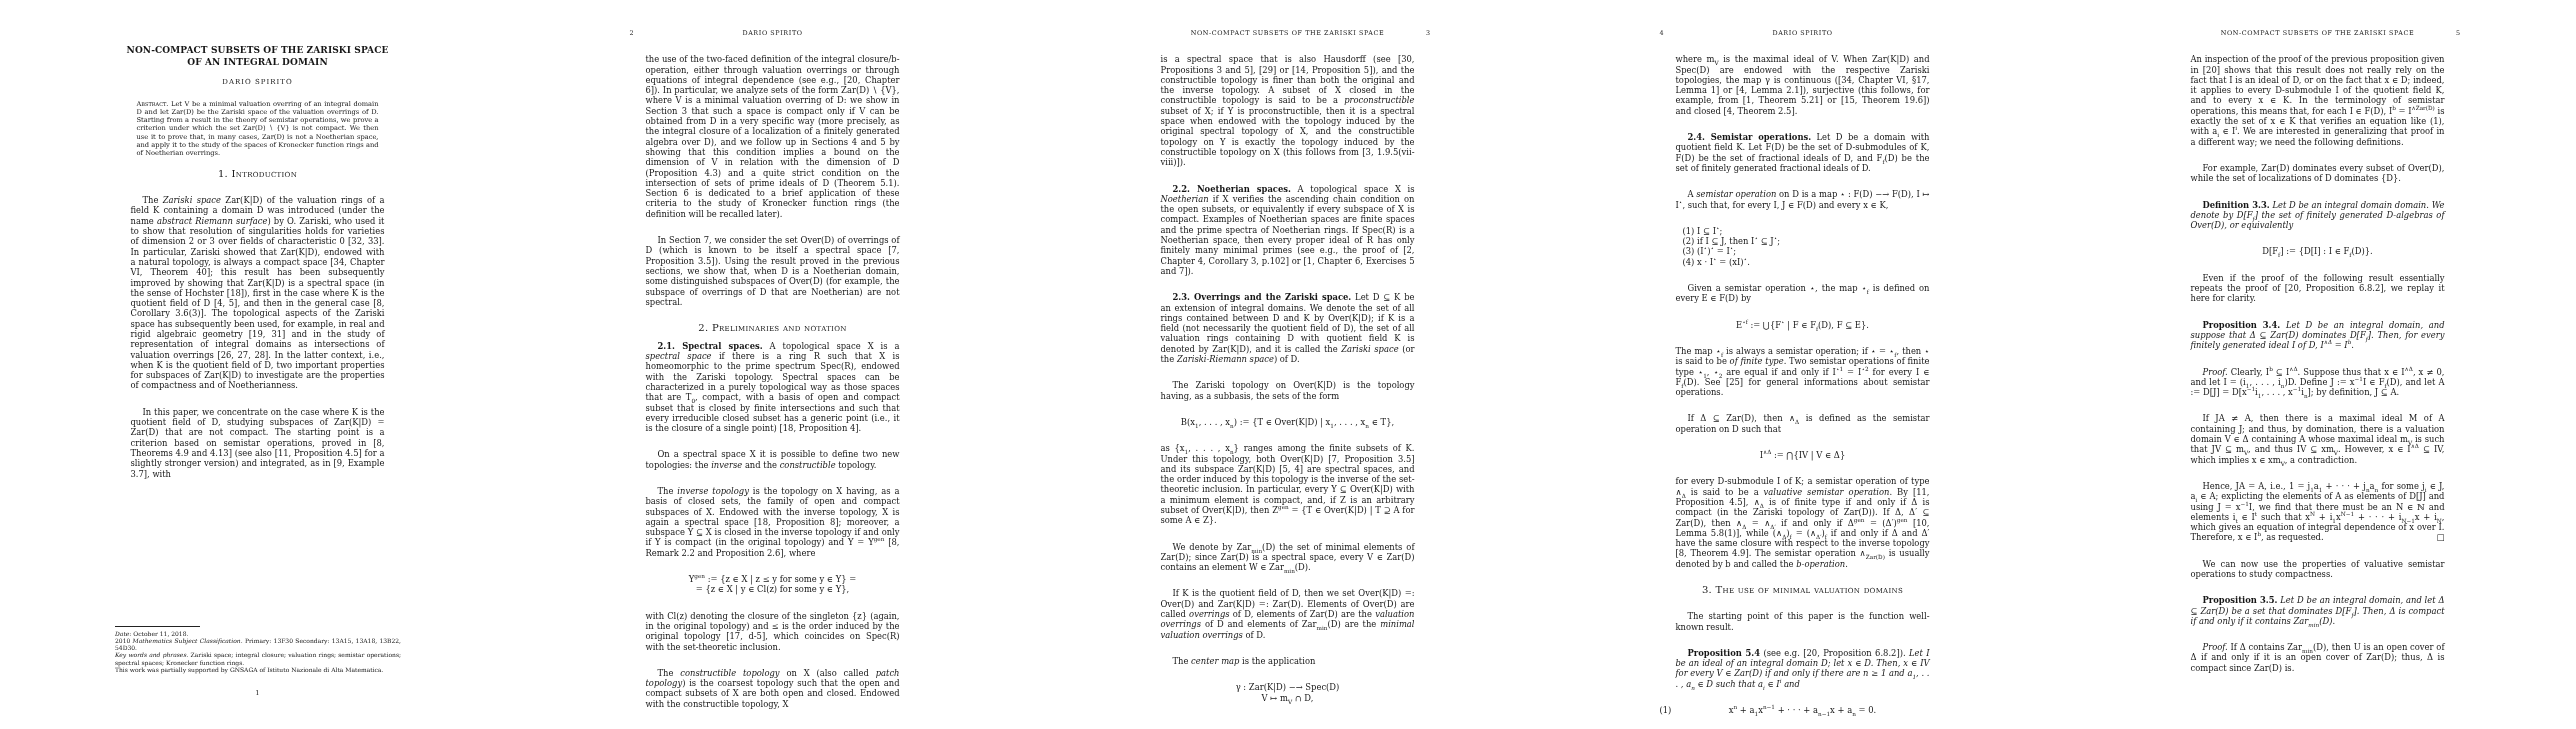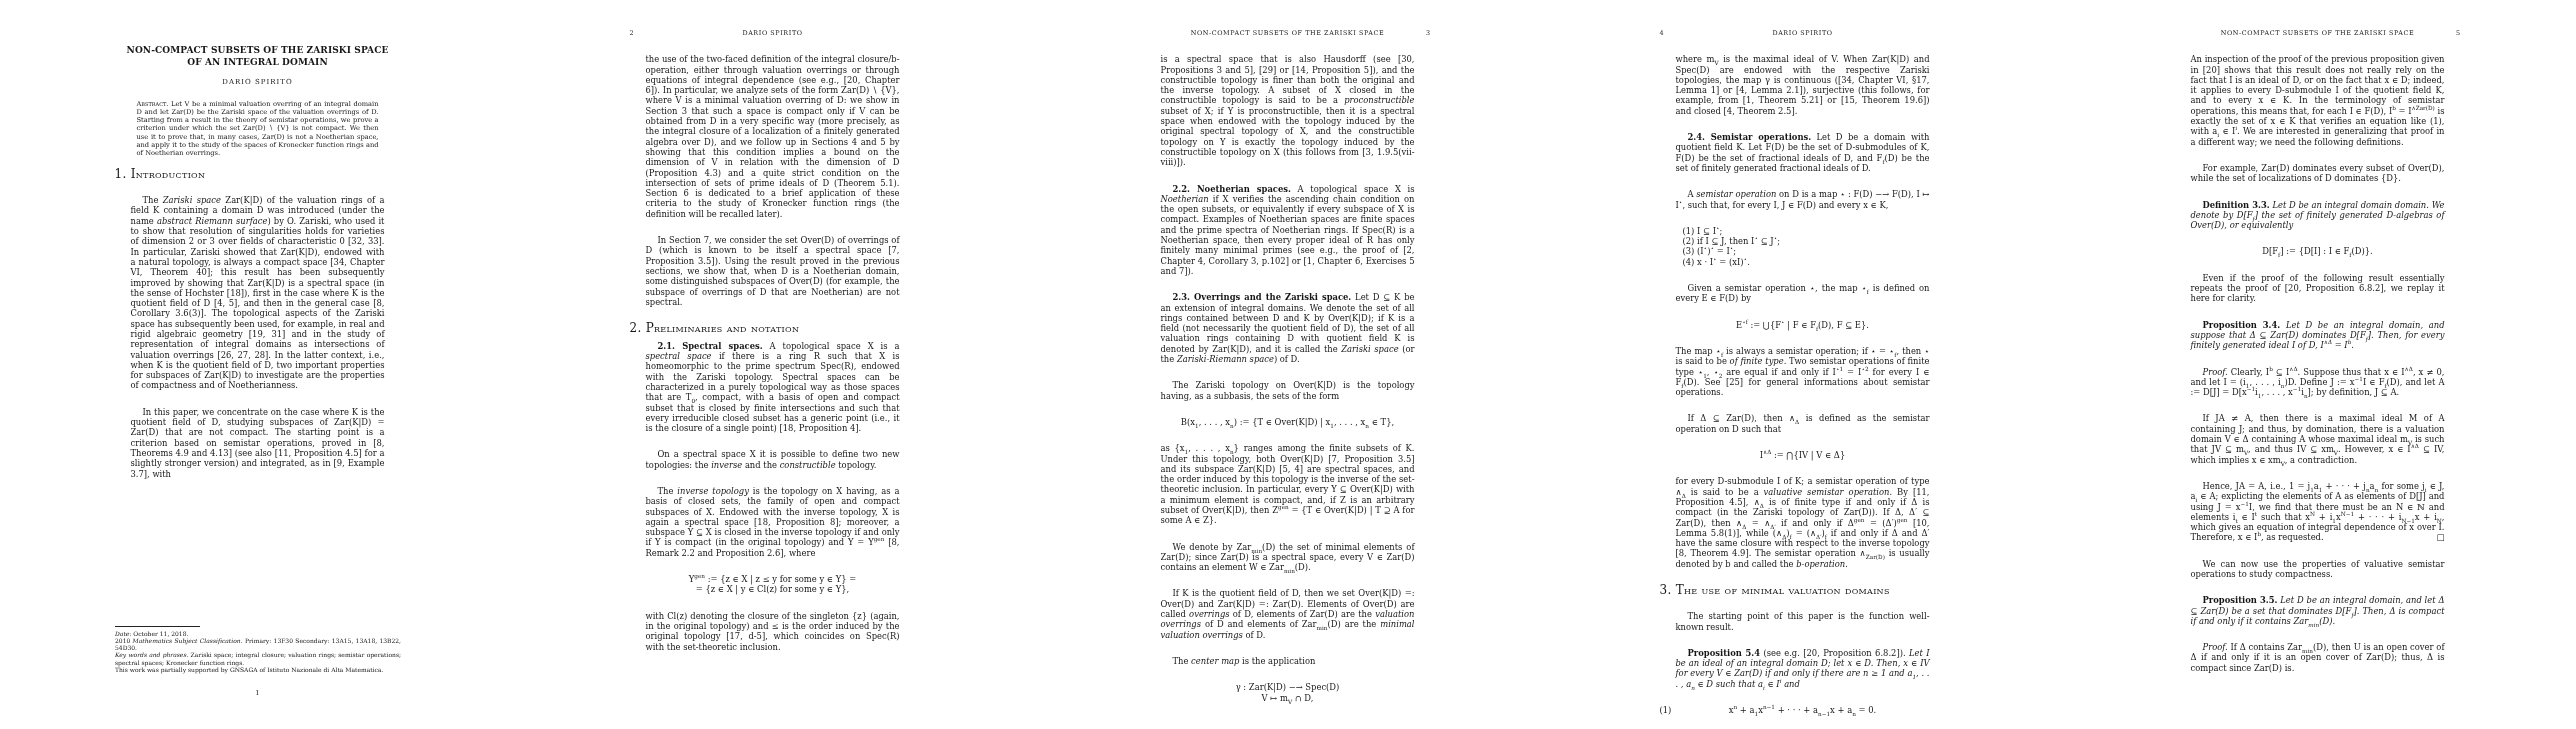--- a/index.html
+++ b/index.html
@@ -8,21 +8,21 @@
   .page{width:515px;height:729px;position:relative;overflow:hidden;background:#ffffff;}
   .text-col{width:286px;margin:0 auto;padding-top:28px;font-size:8.4px;line-height:10.3px;text-align:justify;}
   .page-header{display:flex;align-items:baseline;font-size:6.4px;letter-spacing:0.4px;margin-bottom:14.6px;}
   .ph-side{width:20.7px;text-align:left;}
   .ph-side.right{text-align:right;}
   .ph-center{flex:1;text-align:center;letter-spacing:0.6px;}
   .title{text-align:center;font-weight:bold;font-size:9px;line-height:12px;margin:16px 0 8.5px;letter-spacing:0.1px;}
   .author{text-align:center;font-size:7px;letter-spacing:1px;margin:0 0 13.4px;}
   .abstract{width:242px;margin:0 auto 12px;font-size:6.7px;line-height:8.1px;text-align:justify;}
   .abs-lead{font-variant:small-caps;}
-  .section{text-align:left;font-variant:small-caps;font-size:12px;letter-spacing:0.3px;margin:12px 0 7.3px;text-indent:0;}
+  .section{text-align:center;font-variant:small-caps;font-size:10px;letter-spacing:0.3px;margin:12px 0 7.3px;text-indent:0;}
   .para{margin:16px;text-indent:12px;}
   .para.cont{text-indent:0;}
   .vspace{margin-top:6px;}
   .display{text-align:center;margin:3px 0;text-indent:0;}
   .display-line{text-align:center;}
   .eq{display:flex;margin:3.6px 0;}
   .eq-num{width:25.5px;text-align:left;}
   .eq-body{flex:1;text-align:center;padding-right:25.5px;}
   .list{margin:1.8px 0 1.8px 23px;text-align:left;}
   .list-item{text-indent:0;}
@@ -71,20 +71,21 @@
         <div class="para">In Section 7, we consider the set Over(D) of overrings of D (which is known to be itself a spectral space [7, Proposition 3.5]). Using the result proved in the previous sections, we show that, when D is a Noetherian domain, some distinguished subspaces of Over(D) (for example, the subspace of overrings of D that are Noetherian) are not spectral.</div>
         <div class="section">2. Preliminaries and notation</div>
         <div class="para vspace"><b>2.1. Spectral spaces.</b> A topological space X is a <i>spectral space</i> if there is a ring R such that X is homeomorphic to the prime spectrum Spec(R), endowed with the Zariski topology. Spectral spaces can be characterized in a purely topological way as those spaces that are T<sub>0</sub>, compact, with a basis of open and compact subset that is closed by finite intersections and such that every irreducible closed subset has a generic point (i.e., it is the closure of a single point) [18, Proposition 4].</div>
         <div class="para">On a spectral space X it is possible to define two new topologies: the <i>inverse</i> and the <i>constructible</i> topology.</div>
         <div class="para">The <i>inverse topology</i> is the topology on X having, as a basis of closed sets, the family of open and compact subspaces of X. Endowed with the inverse topology, X is again a spectral space [18, Proposition 8]; moreover, a subspace Y ⊆ X is closed in the inverse topology if and only if Y is compact (in the original topology) and Y = Y<sup>gen</sup> [8, Remark 2.2 and Proposition 2.6], where</div>
         <div class="display">
           <div class="display-line">Y<sup>gen</sup> := {z ∈ X | z ≤ y for some y ∈ Y} =</div>
           <div class="display-line">= {z ∈ X | y ∈ Cl(z) for some y ∈ Y},</div>
         </div>
         <div class="para cont">with Cl(z) denoting the closure of the singleton {z} (again, in the original topology) and ≤ is the order induced by the original topology [17, d-5], which coincides on Spec(R) with the set-theoretic inclusion.</div>
+        <div class="para">The <i>constructible topology</i> on X (also called <i>patch topology</i>) is the coarsest topology such that the open and compact subsets of X are both open and closed. Endowed with the constructible topology, X</div>
       </div>
     </div>
     <div class="page">
       <div class="text-col">
         <div class="page-header">
           <div class="ph-side"></div>
           <div class="ph-center">NON-COMPACT SUBSETS OF THE ZARISKI SPACE</div>
           <div class="ph-side right">3</div>
         </div>
         <div class="para cont">is a spectral space that is also Hausdorff (see [30, Propositions 3 and 5], [29] or [14, Proposition 5]), and the constructible topology is finer than both the original and the inverse topology. A subset of X closed in the constructible topology is said to be a <i>proconstructible</i> subset of X; if Y is proconstructible, then it is a spectral space when endowed with the topology induced by the original spectral topology of X, and the constructible topology on Y is exactly the topology induced by the constructible topology on X (this follows from [3, 1.9.5(vii-viii)]).</div>

